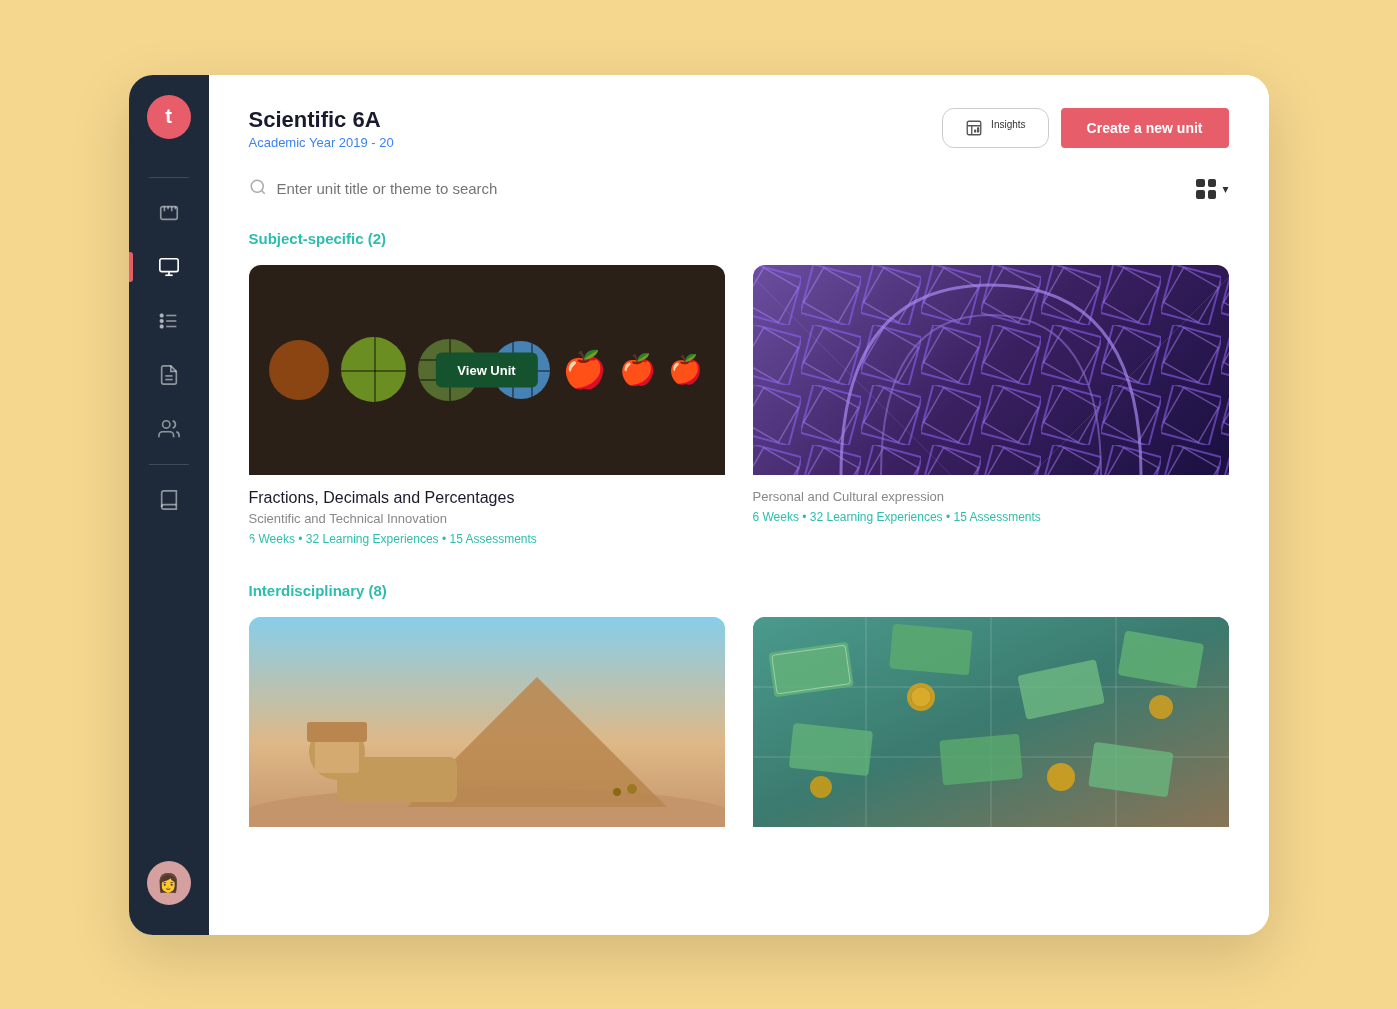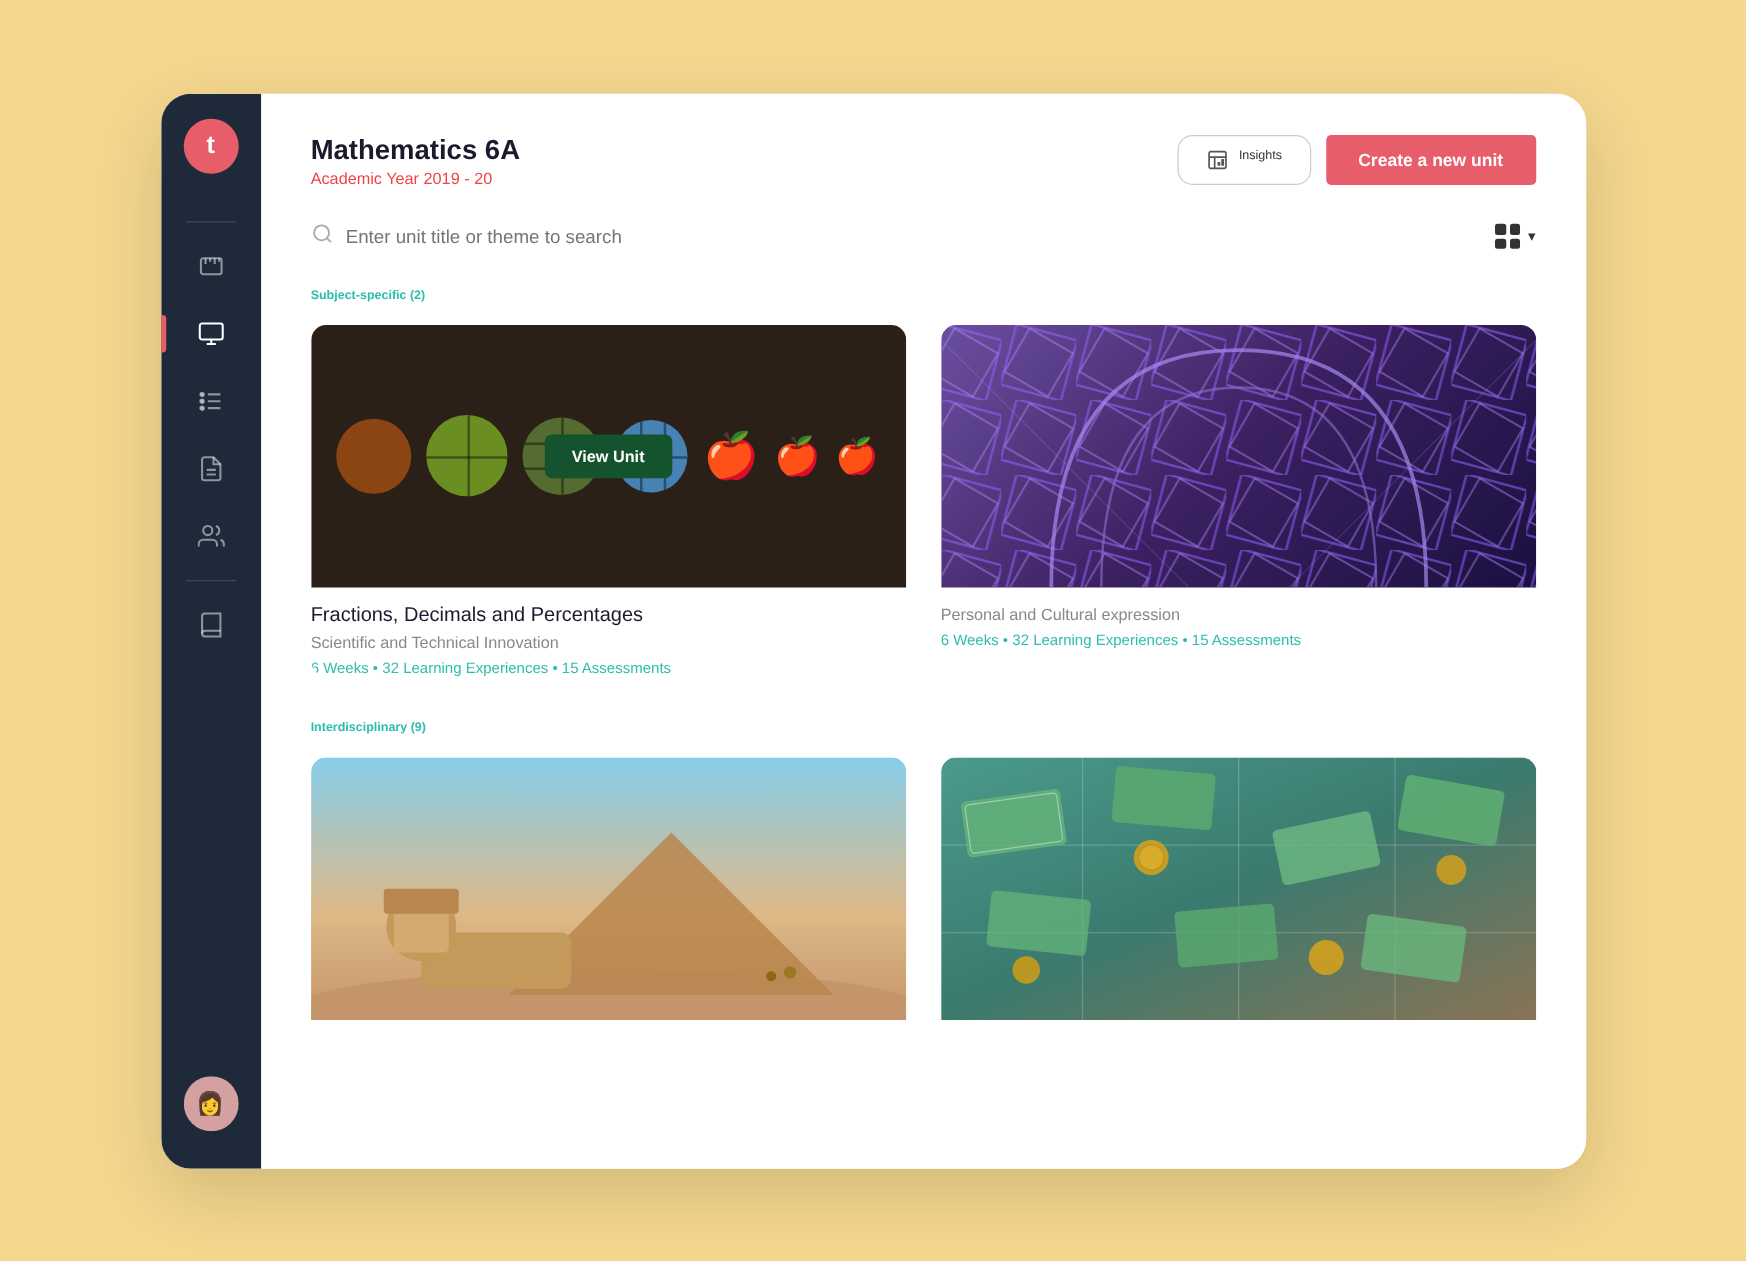--- a/index.html
+++ b/index.html
@@ -129,21 +129,21 @@
     }
 
     .header-title h1 {
       font-size: 22px;
       font-weight: 700;
       color: #1a1a2e;
     }
 
     .header-title p {
       font-size: 13px;
-      color: #ef4444;
+      color: #3b82f6;
       margin-top: 2px;
     }
 
     .header-actions {
       display: flex;
       gap: 12px;
       align-items: center;
     }
 
     .btn-insights {
@@ -224,21 +224,21 @@
       border-radius: 2px;
     }
 
     .chevron-down {
       color: #333;
       font-size: 12px;
     }
 
     
     .section-heading {
-      font-size: 10px;
+      font-size: 15px;
       font-weight: 600;
       color: #2dbdae;
       margin-bottom: 18px;
     }
 
     
     .cards-grid {
       display: grid;
       grid-template-columns: 1fr 1fr;
       gap: 28px;
@@ -436,21 +436,21 @@
 
     <div class="sidebar-avatar">
       <div class="avatar-img">👩</div>
     </div>
   </aside>
 
   <main class="main">
 
     <header class="header">
       <div class="header-title">
-        <h1>Mathematics 6A</h1>
+        <h1>Scientific 6A</h1>
         <p>Academic Year 2019 - 20</p>
       </div>
       <div class="header-actions">
         <button class="btn-insights">
           <svg viewBox="0 0 24 24" fill="none" stroke="currentColor" stroke-width="1.8">
             <rect x="3" y="3" width="18" height="18" rx="2"></rect>
             <line x1="3" y1="9" x2="21" y2="9"></line>
             <line x1="9" y1="21" x2="9" y2="9"></line>
             <rect x="12" y="14" width="3" height="4" rx="0.5" fill="currentColor" stroke="none"></rect>
             <rect x="16" y="11" width="3" height="7" rx="0.5" fill="currentColor" stroke="none"></rect>
@@ -541,21 +541,21 @@
           <div class="card-info">
             <div class="card-subtitle">Personal and Cultural expression</div>
             <div class="card-meta">6 Weeks • 32 Learning Experiences • 15 Assessments</div>
           </div>
         </div>
 
       </div>
     </section>
 
     <section>
-      <h2 class="section-heading">Interdisciplinary (9)</h2>
+      <h2 class="section-heading">Interdisciplinary (8)</h2>
       <div class="cards-grid">
 
         <div class="card">
           <div class="card-image card-img-sphinx">
             <div class="sphinx-scene">
 
               <svg viewBox="0 0 500 210" style="width:100%;height:100%;position:absolute;top:0;left:0;" preserveAspectRatio="xMidYMid slice">
 
                 <defs>
                   <linearGradient id="sky" x1="0" y1="0" x2="0" y2="1">

